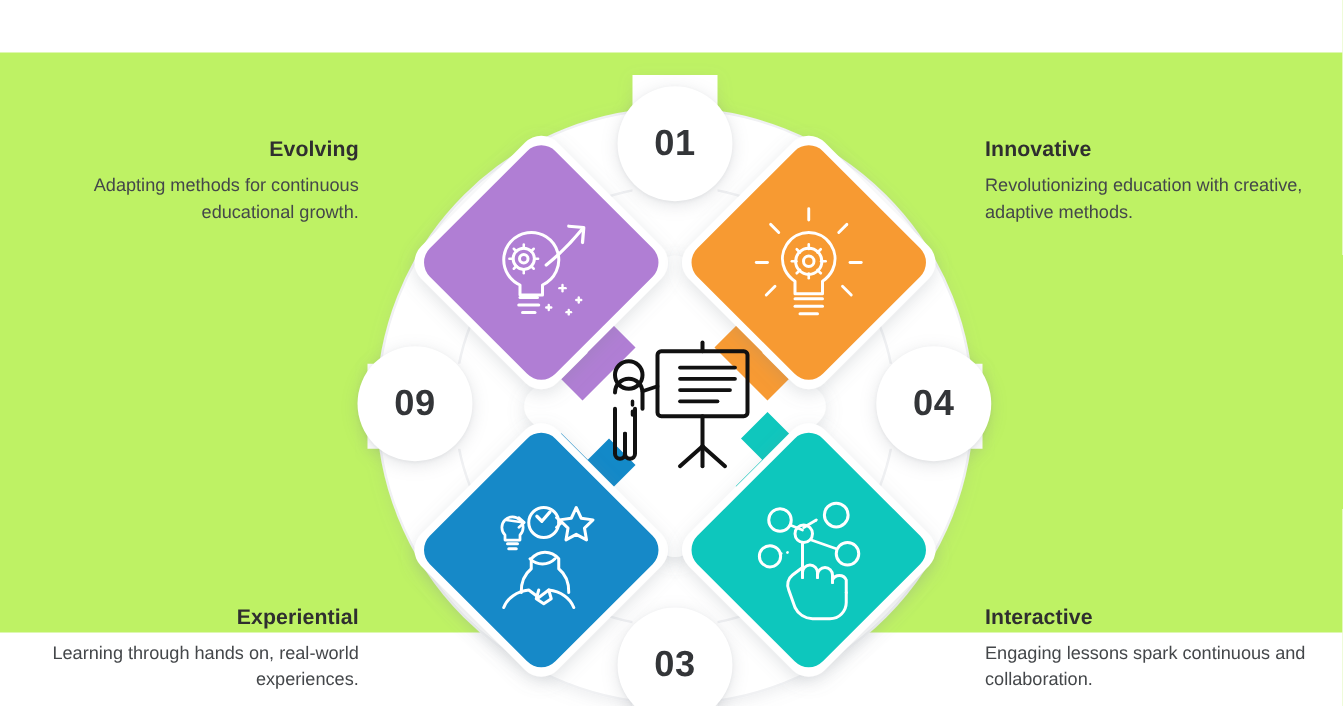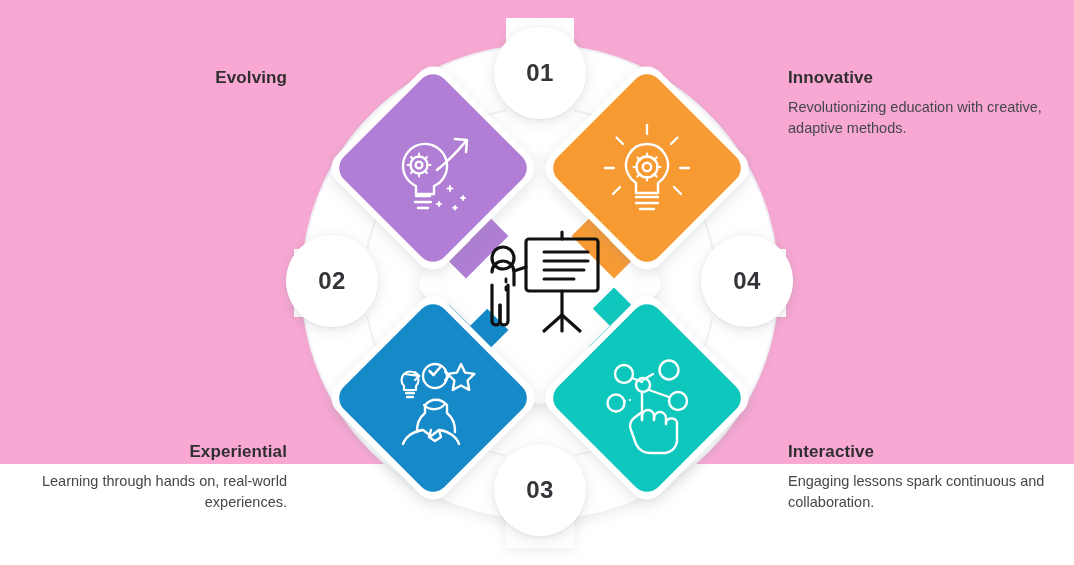--- a/index.html
+++ b/index.html
@@ -2,21 +2,21 @@
 <html><head>
 <meta charset="utf-8">
 <style>
   * { box-sizing: border-box; margin: 0; padding: 0; }
   html, body {
     width: 1074px; height: 565px;
     background: #ffffff;
     font-family: "Liberation Sans", sans-serif;
     overflow: hidden;
   }
-  #stage { position: relative; width: 1074px; height: 464px; background:#f9a8d4; }
+  #stage { position: relative; width: 1074px; height: 464px; background:#bef264;margin-top:42px; }
 
   
   .label-block { position: absolute; width: 260px; }
   .label-block .title {
     font-size: 17px; font-weight: bold; color: #2f2f2f;
     letter-spacing: .1px; line-height: 1.2; margin-bottom: 9px;
   }
   .label-block .desc {
     font-size: 14.5px; color: #44474a; line-height: 1.45;
   }
@@ -32,35 +32,36 @@
   #graphic { position: absolute; left: 284px; top: 8px; width: 512px; height: 550px; }
   #graphic svg { display:block; width: 512px; height: 550px; }
 
   
   .num-badge {
     position: absolute;
     width: 92px; height: 92px; border-radius: 50%;
     background: #ffffff;
     box-shadow: 0 3px 14px rgba(120,125,135,0.20), 0 1px 3px rgba(120,125,135,0.10);
     display: flex; align-items: center; justify-content: center;
-    font-size: 24px; font-weight: bold; color: #333538;
+    font-size: 29px; font-weight: bold; color: #333538;
     letter-spacing: .5px;
   }
   #num-01 { left: 494px; top: 27px; }
   #num-02 { left: 701px; top: 235px; }
   #num-03 { left: 494px; top: 444px; }
   #num-04 { left: 286px; top: 235px; }
 </style>
 </head>
 <body>
 
 <div id="stage">
 
   <div class="label-block align-right" id="lbl-evolving">
     <div class="title">Evolving</div>
+    <div class="desc">Adapting methods for continuous educational growth.</div>
   </div>
 
   <div class="label-block align-right" id="lbl-experiential">
     <div class="title">Experiential</div>
     <div class="desc">Learning through hands on, real-world experiences.</div>
   </div>
 
   <div class="label-block align-left" id="lbl-innovative">
     <div class="title">Innovative</div>
     <div class="desc">Revolutionizing education with creative, adaptive methods.</div>
@@ -253,15 +254,15 @@
         <path d="M-48 2 l0 36 a4 4 0 0 0 8 0 l0 -16"></path>
         <path d="M-40 22 l0 16 a4 4 0 0 0 8 0 l0 -36"></path>
         <path d="M-34 -4 l0 12" stroke-width="2.8" stroke-dasharray="3 5"></path>
       </g>
     </svg>
   </div>
 
   <div class="num-badge" id="num-01">01</div>
   <div class="num-badge" id="num-02">04</div>
   <div class="num-badge" id="num-03">03</div>
-  <div class="num-badge" id="num-04">02</div>
+  <div class="num-badge" id="num-04">09</div>
 
 </div>
 
 </body></html>

